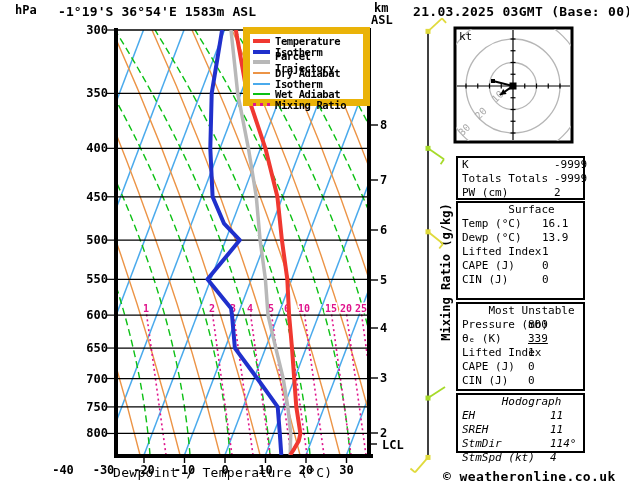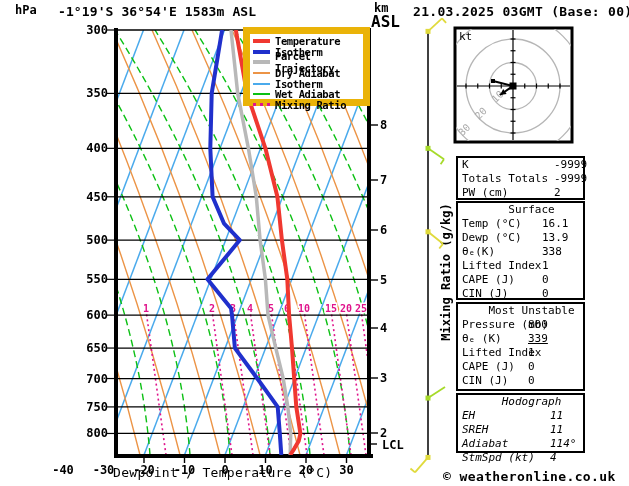--- a/index.html
+++ b/index.html
@@ -218,21 +218,21 @@
         <polyline points="493,81 513,86 500,95" fill="none" stroke="#000" stroke-width="2"></polyline>
         <rect x="491" y="79" width="4" height="4" fill="#000"></rect>
         <polygon points="500,95 506.6407830863536,94.05131670194949 503.22552321337173,89.11816355208681" fill="#000"></polygon>
         <rect x="509.5" y="82.5" width="7" height="7" fill="#000"></rect>
       </g>
     </svg>
 
   <div class="t bold" style="left:15px;top:4px;font-size:12px;">hPa</div>
   <div class="t bold" style="left:58px;top:5px;font-size:13px;letter-spacing:0.1px;">-1°19'S 36°54'E 1583m ASL</div>
   <div class="t bold" style="left:374px;top:2px;font-size:12px;">km</div>
-  <div class="t bold" style="left:371px;top:14px;font-size:16px;">ASL</div>
+  <div class="t bold" style="left:371px;top:14px;font-size:12px;">ASL</div>
   <div class="t bold" style="left:413px;top:5px;font-size:13px;letter-spacing:0.3px;">21.03.2025 03GMT (Base: 00)</div>
   <div class="t" style="left:459px;top:31px;font-size:11px;z-index:6;">kt</div>
   <div class="t" style="left:113px;top:466px;font-size:13px;letter-spacing:0.3px;">Dewpoint / Temperature (°C)</div>
   <div class="t bold" style="left:443px;top:470px;font-size:13px;letter-spacing:0.4px;">© weatheronline.co.uk</div>
 
   <div id="legend-box">
       <div class="lg-row">
         <div class="lg-swatch" style="border-top: 4px solid rgb(240, 56, 48);"></div>
         <span class="lg-label">Temperature</span>
       </div>
@@ -265,35 +265,34 @@
   <div id="panels">
       <div class="info-box" style="top: 156px; height: 44px;">
         <div class="info-row"><span>K</span><span class="info-val" style="left: 96px;">-9999</span></div>
         <div class="info-row"><span>Totals Totals</span><span class="info-val" style="left: 96px;">-9999</span></div>
         <div class="info-row"><span>PW (cm)</span><span class="info-val" style="left: 96px;">2</span></div>
       </div>
       <div class="info-box" style="top: 201px; height: 99px;">
         <div class="info-head">Surface</div>
         <div class="info-row"><span>Temp (°C)</span><span class="info-val" style="left: 84px;">16.1</span></div>
         <div class="info-row"><span>Dewp (°C)</span><span class="info-val" style="left: 84px;">13.9</span></div>
-        <div class="info-row"><span>θₑ(K)</span><span class="info-val" style="left: 84px;">338</span></div>
         <div class="info-row"><span>Lifted Index</span><span class="info-val" style="left: 84px;">1</span></div>
         <div class="info-row"><span>CAPE (J)</span><span class="info-val" style="left: 84px;">0</span></div>
         <div class="info-row"><span>CIN (J)</span><span class="info-val" style="left: 84px;">0</span></div>
       </div>
       <div class="info-box" style="top: 302px; height: 89px;">
         <div class="info-head">Most Unstable</div>
         <div class="info-row"><span>Pressure (mb)</span><span class="info-val" style="left: 70px;">800</span></div>
         <div class="info-row"><span>θₑ (K)</span><span class="info-val" style="left: 70px; text-decoration: underline;">339</span></div>
         <div class="info-row"><span>Lifted Index</span><span class="info-val" style="left: 70px;">1</span></div>
         <div class="info-row"><span>CAPE (J)</span><span class="info-val" style="left: 70px;">0</span></div>
         <div class="info-row"><span>CIN (J)</span><span class="info-val" style="left: 70px;">0</span></div>
       </div>
       <div class="info-box" style="top: 393px; height: 60px; font-style: italic;">
         <div class="info-head">Hodograph</div>
         <div class="info-row"><span>EH</span><span class="info-val" style="left: 92px;">11</span></div>
         <div class="info-row"><span>SREH</span><span class="info-val" style="left: 92px;">11</span></div>
-        <div class="info-row"><span>Adiabat</span><span class="info-val" style="left: 92px;">114°</span></div>
+        <div class="info-row"><span>StmDir</span><span class="info-val" style="left: 92px;">114°</span></div>
         <div class="info-row"><span>StmSpd (kt)</span><span class="info-val" style="left: 92px;">4</span></div>
       </div>
     </div>
 
 </div>
 
 </body></html>

